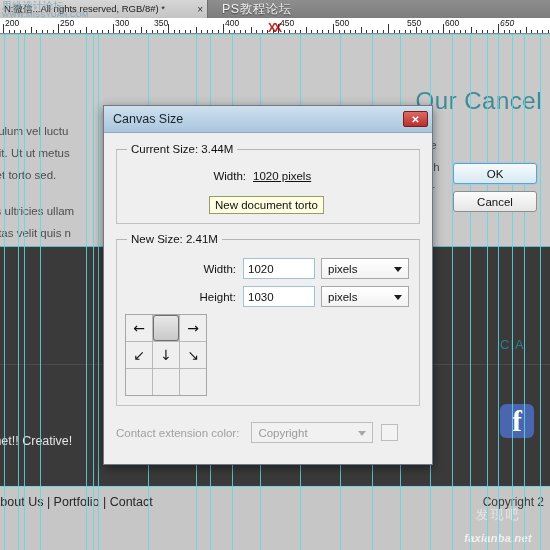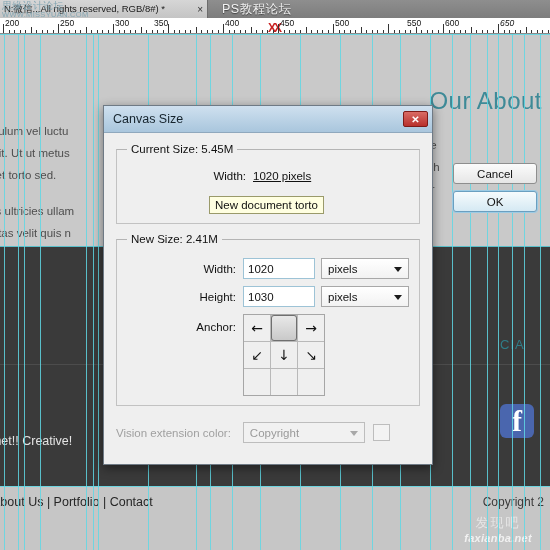--- a/index.html
+++ b/index.html
@@ -138,21 +138,21 @@
     position: absolute; right: 6px; top: 461px;
     font-size: 12px; color: #3a3a3a; white-space: nowrap;
   }
   .wm-bottom {
     position: absolute; right: 18px; bottom: 6px;
     text-align: center; pointer-events: none;
   }
   .wm-bottom .cn { font-size: 13px; color: rgba(255,255,255,.55); letter-spacing: 2px; }
   .wm-bottom .en {
     font-size: 11px; font-weight: bold; font-style: italic;
-    color: rgba(255,255,255,.75); letter-spacing: .3px;
+    color: rgba(255,255,255,.75); letter-spacing: .3px; margin-top: 8px;
   }
 
   
   .dialog {
     position: absolute; left: 103px; top: 105px;
     width: 330px; height: 360px;
     background: #efefef;
     border: 1px solid #6f7a85;
     box-shadow: 0 3px 10px rgba(0,0,0,.45);
   }
@@ -293,21 +293,21 @@
 <body>
 
 <div id="root">
 
   <div class="canvas">
     <div class="web-hero"></div>
     <div class="web-dark"></div>
     <div class="web-dark2"></div>
     <div class="web-foot"></div>
 
-    <div class="our-vision">Our About</div>
+    <div class="our-vision">Our Cancel</div>
 
     <div class="body-left">
       <div>tibulum vel luctu</div>
       <div>ndit. Ut ut metus</div>
       <div>e et torto sed.</div>
     </div>
     <div class="body-left2">
       <div>o s ultricies ullam</div>
       <div>estas velit quis n</div>
     </div>
@@ -490,21 +490,21 @@
   <div class="dialog">
 
     <div class="dlg-title">
       <span class="dlg-title-text">Canvas Size</span>
       <span class="dlg-close">✕</span>
     </div>
 
     <div class="dlg-body">
 
       <fieldset class="group">
-        <legend>Current Size: 5.45M</legend>
+        <legend>Current Size: 3.44M</legend>
         <div class="row">
           <span class="lbl">Width:</span>
           <span class="val">1020 pixels</span>
         </div>
         <div class="row">
           <span class="lbl">Height:</span>
           <span class="val">1027 pixels</span>
         </div>
       </fieldset>
 
@@ -524,46 +524,45 @@
           <span class="lbl-new">Height:</span>
           <input class="numfield" type="text" value="1030" style="">
           <div class="selbox">
             <span>pixels</span>
             <span class="arrow"></span>
           </div>
         </div>
 
 
         <div class="anchor-row">
-          <span class="anchor-lbl">Anchor:</span>
           <div class="anchor-grid">
             <div class="a-cell">←</div>
             <div class="a-cell sel"></div>
             <div class="a-cell">→</div>
             <div class="a-cell">↙</div>
             <div class="a-cell">↓</div>
             <div class="a-cell">↘</div>
             <div class="a-cell"></div>
             <div class="a-cell"></div>
             <div class="a-cell"></div>
           </div>
         </div>
       </fieldset>
 
       <div class="ext-row">
-        <span class="ext-lbl">Vision extension color:</span>
+        <span class="ext-lbl">Contact extension color:</span>
         <div class="selbox disabled">
           <span>Copyright</span>
           <span class="arrow"></span>
         </div>
         <div class="ext-swatch"></div>
       </div>
 
       <div class="btn-col">
+        <div class="btn btn-ok">OK</div>
         <div class="btn btn-cancel">Cancel</div>
-        <div class="btn btn-ok">OK</div>
       </div>
     </div>
   </div>
 
   <div class="tooltip">New document torto</div>
 
 </div>
 
 </body></html>

